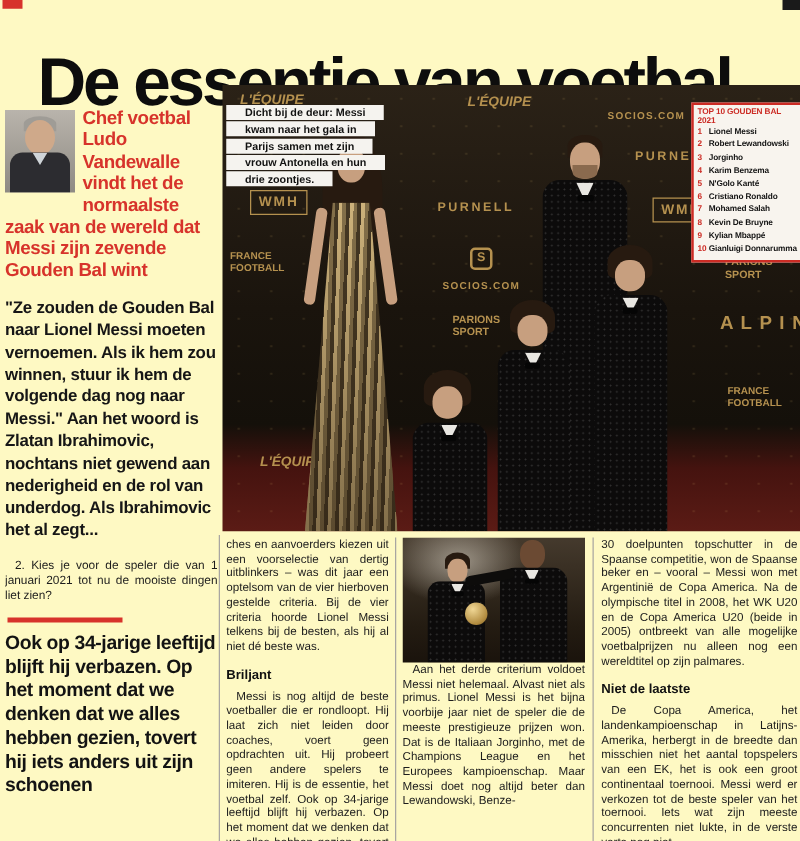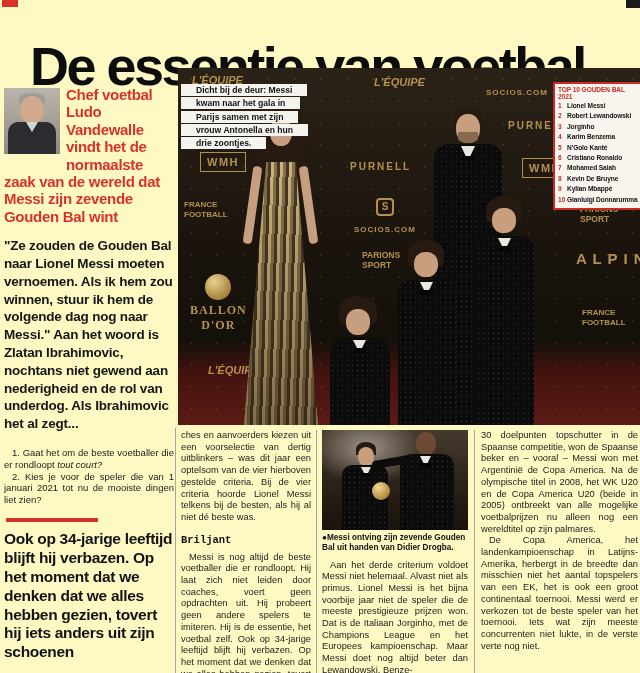--- a/index.html
+++ b/index.html
@@ -48,21 +48,21 @@
   .photocap span{background:#f5f3ef;padding:1px 15px;-webkit-box-decoration-break:clone;box-decoration-break:clone;}
   
   .top10{position:absolute;left:375px;top:14px;width:80px;background:#f8f4ee;border:2px solid #cc2b24;padding:2px 3px 3px 3px;}
   .top10 .t10-title{color:#cc2b24;font-size:6.6px;font-weight:bold;letter-spacing:-.1px;margin-bottom:1px;}
   .t10-row{display:flex;line-height:10.4px;}
   .t10-rank{color:#cc2b24;font-size:6.6px;font-weight:bold;width:9px;flex:none;}
   .t10-name{color:#131313;font-size:6.6px;font-weight:bold;letter-spacing:-.1px;}
   
   .bcol{position:absolute;top:430px;height:243px;overflow:hidden;}
   .bcol .ser{font-size:9.3px;line-height:1.26;}
-  .subhead{font-weight:bold;font-size:10.5px;color:#111;margin:10px 0 6px 0;font-family:Liberation Mono, monospace;}
+  .subhead{font-weight:bold;font-size:10.5px;color:#111;margin:10px 0 6px 0;font-family:Liberation Sans, sans-serif;}
   .vrule{position:absolute;width:1px;background:#a9a6a1;}
   
   .photo2{position:relative;width:146px;height:100px;overflow:hidden;background:linear-gradient(180deg,#453a2d,#241c12 70%,#1a130c);}
   .photo2 .glow{position:absolute;left:-10px;top:-16px;width:110px;height:70px;background:radial-gradient(closest-side,rgba(235,228,214,.55),transparent);}
   .p2cap{font-size:8.2px;font-weight:bold;color:#121212;line-height:1.25;margin:3px 0 6px 0;}
 </style>
 </head>
 <body>
 
 <div class="page">
@@ -74,21 +74,20 @@
   <div class="leftcol">
     <div class="author">
       <div class="hairg"></div>
       <div class="head"></div>
       <div class="torso"></div>
       <div class="vshirt"></div>
     </div>
     <div class="standfirst">Chef voetbal Ludo Vandewalle vindt het de normaalste zaak van de wereld dat Messi zijn zevende Gouden Bal wint</div>
     <div class="leadquote">"Ze zouden de Gouden Bal naar Lionel Messi moeten vernoemen. Als ik hem zou winnen, stuur ik hem de volgende dag nog naar Messi." Aan het woord is Zlatan Ibrahimovic, nochtans niet gewend aan nederigheid en de rol van underdog. Als Ibrahimovic het al zegt...</div>
     <div class="leftbody">
-      <p class="ser ind"><span>1. Gaat het om de beste voetballer die er rondloopt </span><i>tout court?</i></p>
       <p class="ser ind">2. Kies je voor de speler die van 1 januari 2021 tot nu de mooiste dingen liet zien?</p>
     </div>
     <div class="redrule"></div>
     <div class="pullquote">Ook op 34-jarige leeftijd blijft hij verbazen. Op het moment dat we denken dat we alles hebben gezien, tovert hij iets anders uit zijn schoenen</div>
 
   </div>
 
   <div class="photo">
     <div class="sparkle"></div>
 
@@ -102,25 +101,20 @@
     <span class="logo" style="left:308px;top:20px;font-size:8px;letter-spacing:1px;">SOCIOS.COM</span>
     <div class="logo" style="left:176px;top:128px;text-align:center;">
       <span class="sociosq">S</span><br>
       <span style="font-size:8px;letter-spacing:1px;">SOCIOS.COM</span>
     </div>
     <span class="logo" style="left:6px;top:132px;font-size:8px;width:44px;white-space:normal;line-height:1.2;">FRANCE FOOTBALL</span>
     <span class="logo" style="left:404px;top:240px;font-size:8px;width:50px;white-space:normal;line-height:1.2;">FRANCE FOOTBALL</span>
     <span class="logo" style="left:184px;top:182px;font-size:8.5px;width:46px;white-space:normal;line-height:1.2;">PARIONS SPORT</span>
     <span class="logo" style="left:402px;top:136px;font-size:8.5px;width:52px;white-space:normal;line-height:1.2;">PARIONS SPORT</span>
     <span class="logo" style="left:398px;top:182px;font-size:15px;letter-spacing:1px;">A L P I N E</span>
-    <div class="logo" style="left:12px;top:206px;text-align:center;font-family:'Liberation Serif',serif;">
-      <div class="ball"></div>
-      <div style="font-size:12px;letter-spacing:1px;">BALLON</div>
-      <div style="font-size:12px;letter-spacing:1px;">D'OR</div>
-    </div>
 
     <div>
       <div class="hair" style="left:80px;top:38px;width:48px;height:96px;border-radius:50% 50% 35% 35%;"></div>
       <div class="face" style="left:92px;top:50px;width:22px;height:28px;"></div>
       <div class="arm" style="left:70px;top:98px;width:9px;height:78px;transform:rotate(8deg);"></div>
       <div class="arm" style="left:126px;top:98px;width:9px;height:78px;transform:rotate(-8deg);"></div>
       <div class="dress"></div>
       <div class="dress-shade"></div>
     </div>
 
@@ -224,23 +218,23 @@
         <div style="position:absolute;left:50px;top:52px;width:18px;height:18px;border-radius:50%;background:radial-gradient(circle at 35% 30%,#f0d795,#b08a3e 70%,#6e5326);"></div>
       </div>
       <div>
         <div style="position:absolute;left:94px;top:2px;width:20px;height:23px;background:#6b4a33;border-radius:46%;"></div>
         <div class="suit" style="left:78px;top:24px;width:54px;height:76px;border-radius:12px 12px 0 0;"></div>
         <div class="shirt" style="left:98px;top:26px;width:11px;height:11px;"></div>
         <div class="bow" style="left:98px;top:33px;width:11px;height:4px;"></div>
         <div style="position:absolute;left:50px;top:28px;width:40px;height:8px;background:#0d0c0b;border-radius:4px;transform:rotate(-10deg);"></div>
       </div>
     </div>
-    <div class="p2cap">●Messi ontving zijn zevende Gouden Bal uit handen van Didier Drogba.</div>
     <p class="ser ind">Aan het derde criterium voldoet Messi niet helemaal. Alvast niet als primus. Lionel Messi is het bijna voorbije jaar niet de speler die de meeste prestigieuze prijzen won. Dat is de Italiaan Jorginho, met de Champions League en het Europees kampioenschap. Maar Messi doet nog altijd beter dan Lewandowski, Benze-</p>
   </div>
 
   <div class="bcol" style="left:481px;width:157px;">
     <p class="ser">30 doelpunten topschutter in de Spaanse competitie, won de Spaanse beker en – vooral – Messi won met Argentinië de Copa America. Na de olympische titel in 2008, het WK U20 en de Copa America U20 (beide in 2005) ontbreekt van alle mogelijke voetbalprijzen nu alleen nog een wereldtitel op zijn palmares.</p>
+    <div class="subhead">Niet de laatste</div>
     <p class="ser ind">De Copa America, het landenkampioenschap in Latijns-Amerika, herbergt in de breedte dan misschien niet het aantal topspelers van een EK, het is ook een groot continentaal toernooi. Messi werd er verkozen tot de beste speler van het toernooi. Iets wat zijn meeste concurrenten niet lukte, in de verste verte nog niet.</p>
 
   </div>
 
 </div>
 
 </body></html>

